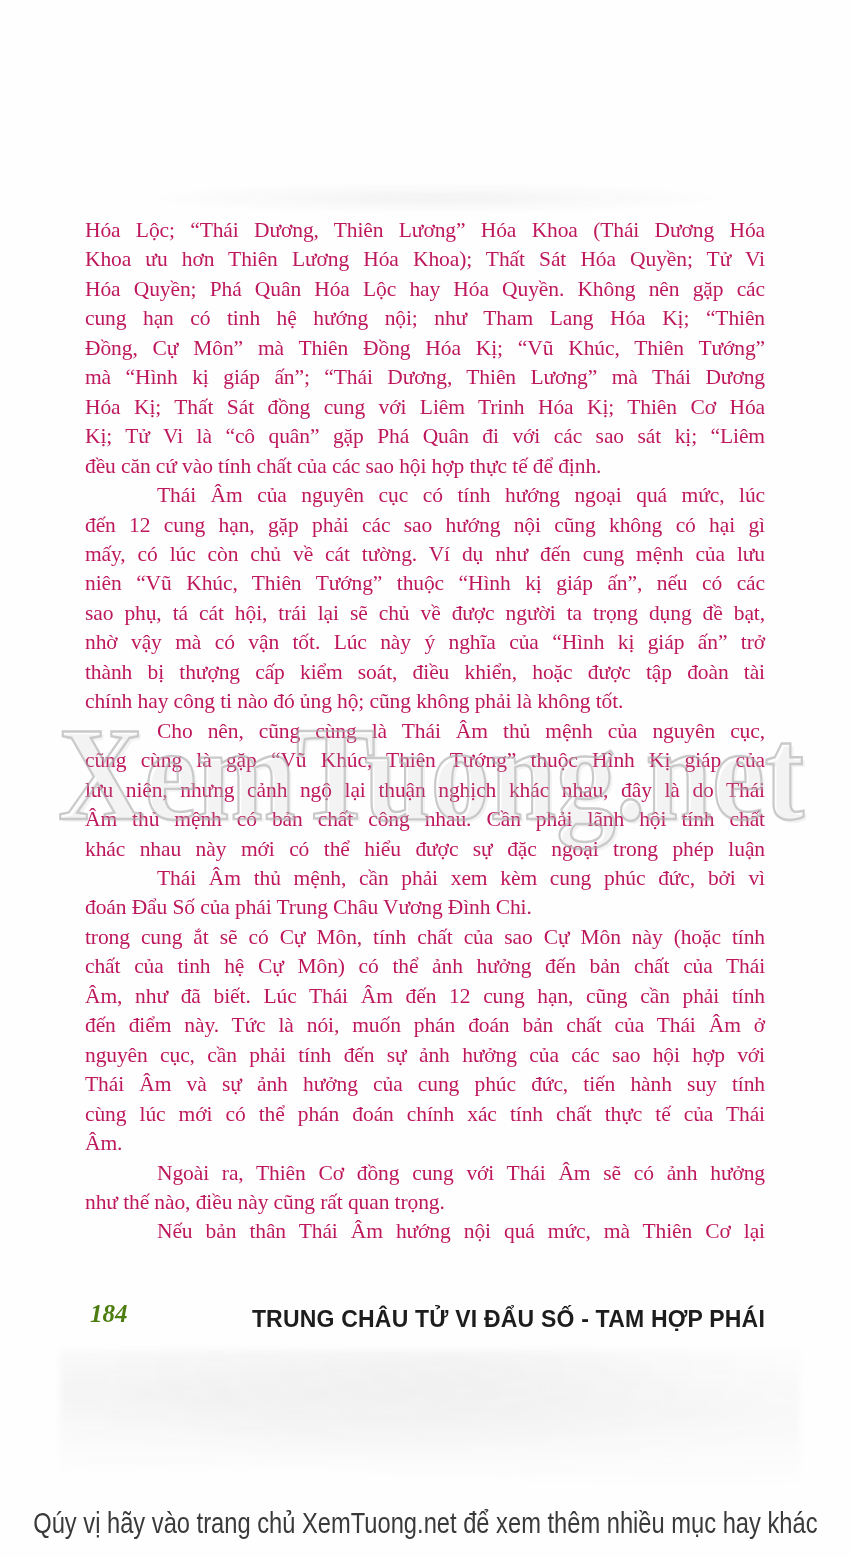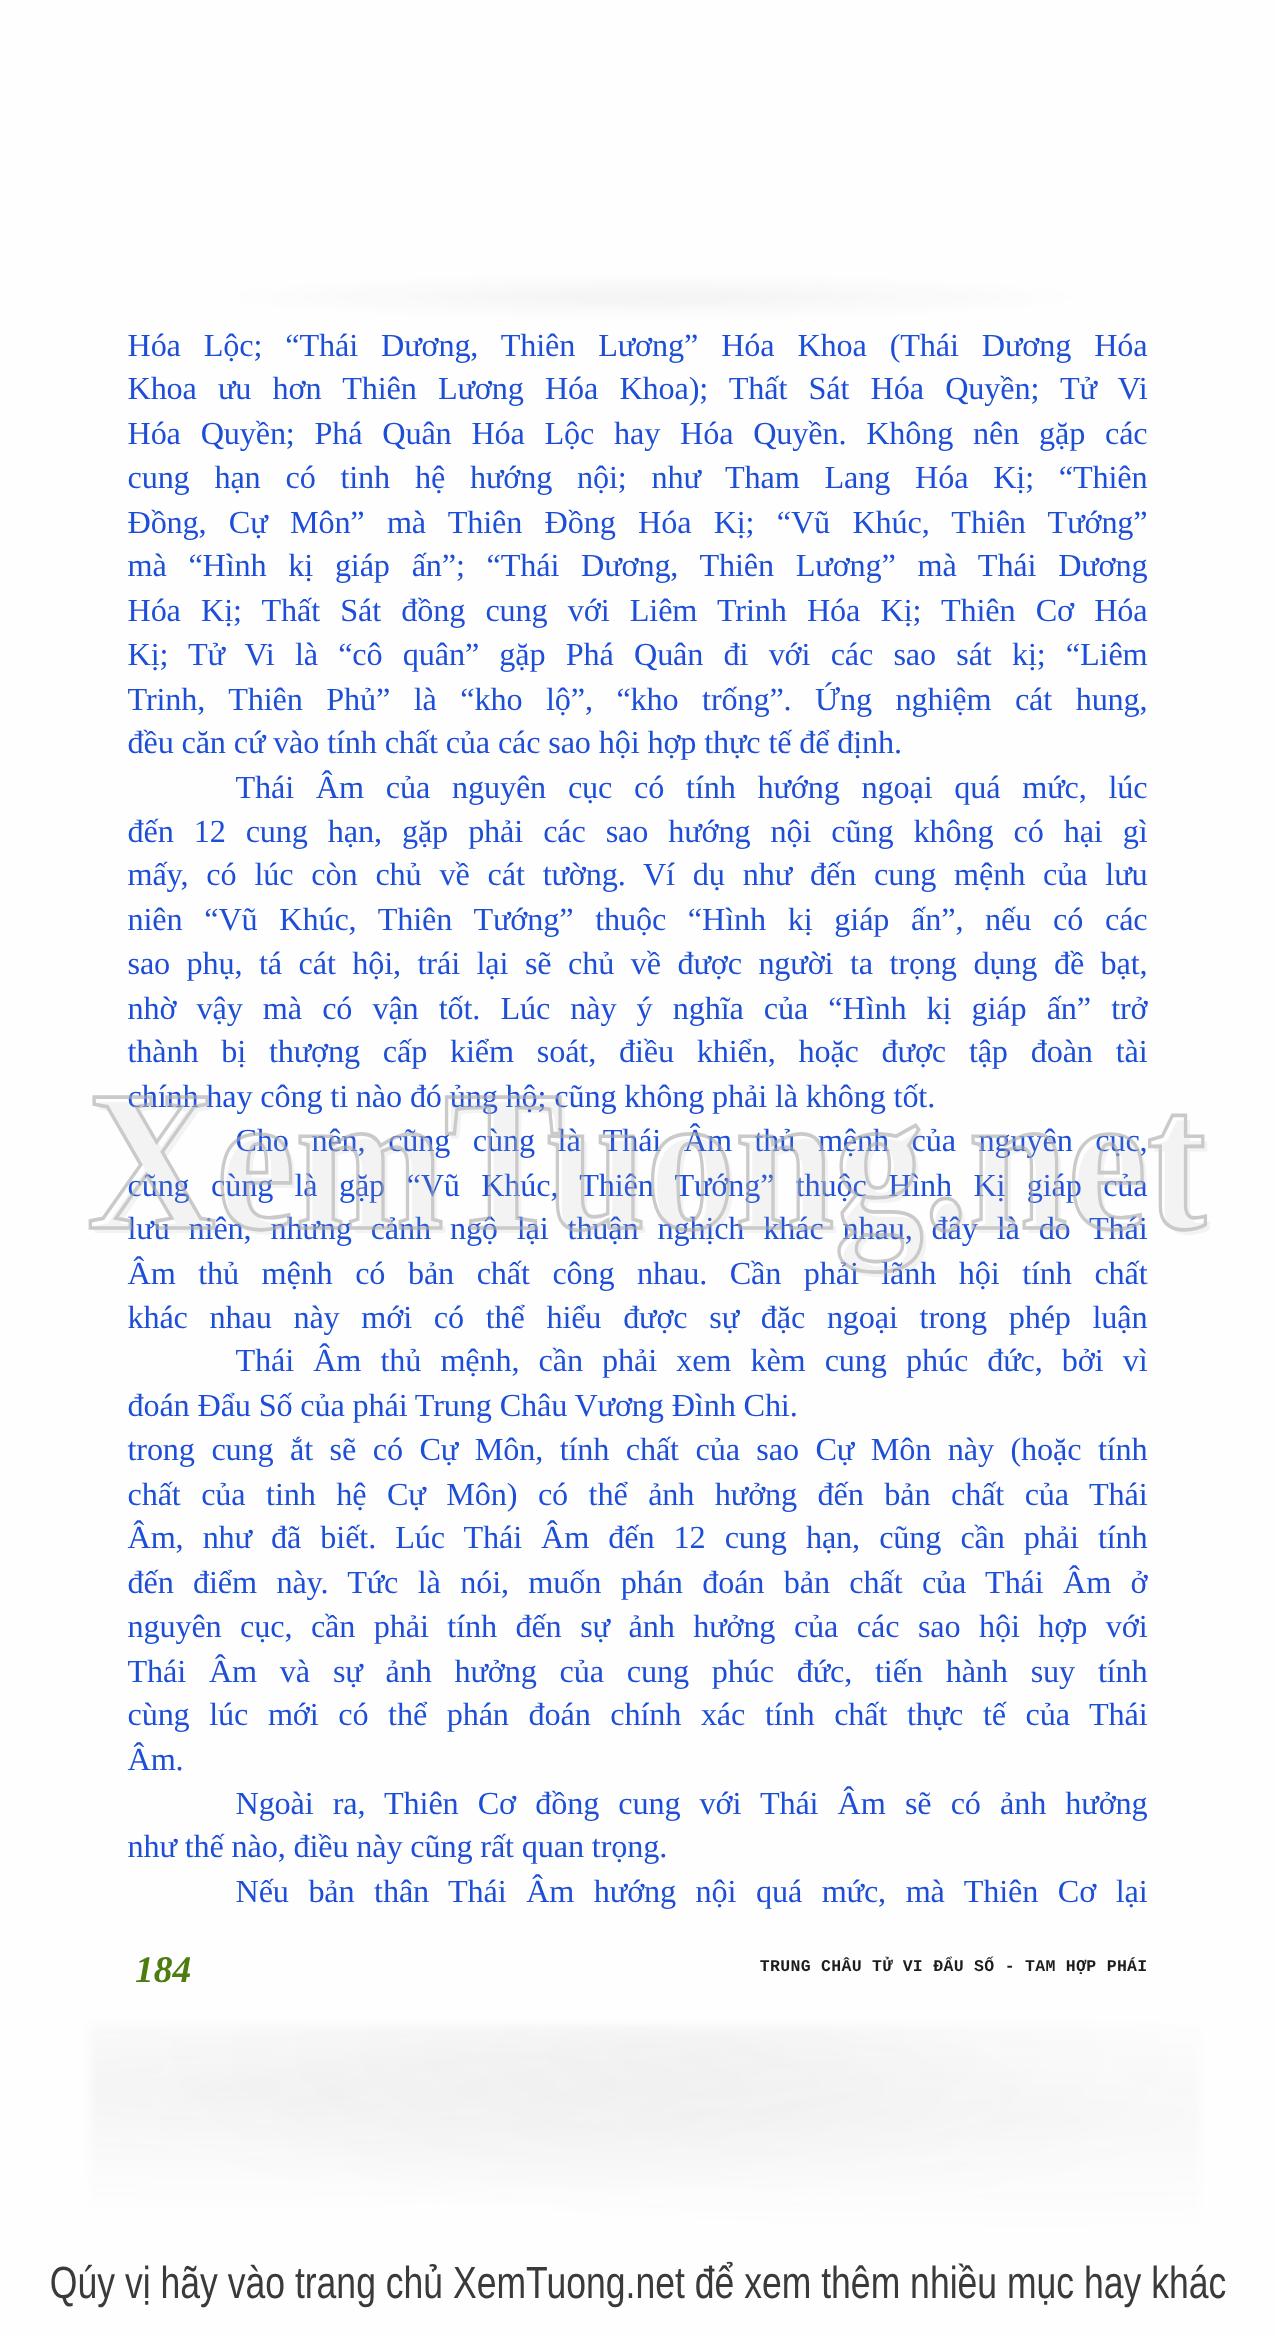--- a/index.html
+++ b/index.html
@@ -24,21 +24,21 @@
     position:absolute;left:60px;top:1350px;width:740px;height:140px;
     background:
       radial-gradient(ellipse at 12% 30%, rgba(60,60,60,0.05), rgba(0,0,0,0) 60%),
       radial-gradient(ellipse at 55% 15%, rgba(60,60,60,0.035), rgba(0,0,0,0) 65%),
       radial-gradient(ellipse at 85% 45%, rgba(60,60,60,0.03), rgba(0,0,0,0) 70%);
     filter:blur(3px);
   }
   
   .body-text{
     position:absolute;left:85px;top:216px;width:680px;
-    font-size:21.5px;line-height:29.45px;color:#1d4ed8;
+    font-size:21.5px;line-height:29.45px;color:#be185d;
     letter-spacing:-0.1px;
   }
   .pline{
     white-space:nowrap;
     text-align:justify;
     text-align-last:justify;
   }
   .pline.end{ text-align-last:left; }
   .pline.ind{ padding-left:72px; }
   
@@ -58,23 +58,23 @@
     white-space:nowrap;
     pointer-events:none;
   }
   
   .footer-pagenum{
     position:absolute;left:90px;top:1300px;
     font-style:italic;font-weight:bold;font-size:25px;color:#4d7c0f;
   }
   .footer-title{
     position:absolute;right:85px;top:1306px;
-    font-weight:bold;font-size:11px;color:#1d1d1d;
+    font-weight:bold;font-size:23px;color:#1d1d1d;
     letter-spacing:0.2px;
-    font-family:Liberation Mono, monospace;
+    font-family:Liberation Sans, sans-serif;
     white-space:nowrap;
   }
   
   .promo{
     position:absolute;left:0;top:1506px;width:850px;
     display:flex;justify-content:center;
   }
   .promo-inner{
     font-family:"Liberation Sans","DejaVu Sans",sans-serif;
     font-size:30px;font-weight:500;color:#3a3a3c;
@@ -92,21 +92,20 @@
 
   <div class="body-text">
       <div class="pline">Hóa Lộc; “Thái Dương, Thiên Lương” Hóa Khoa (Thái Dương Hóa</div>
       <div class="pline">Khoa ưu hơn Thiên Lương Hóa Khoa); Thất Sát Hóa Quyền; Tử Vi</div>
       <div class="pline">Hóa Quyền; Phá Quân Hóa Lộc hay Hóa Quyền. Không nên gặp các</div>
       <div class="pline">cung hạn có tinh hệ hướng nội; như Tham Lang Hóa Kị; “Thiên</div>
       <div class="pline">Đồng, Cự Môn” mà Thiên Đồng Hóa Kị; “Vũ Khúc, Thiên Tướng”</div>
       <div class="pline">mà “Hình kị giáp ấn”; “Thái Dương, Thiên Lương” mà Thái Dương</div>
       <div class="pline">Hóa Kị; Thất Sát đồng cung với Liêm Trinh Hóa Kị; Thiên Cơ Hóa</div>
       <div class="pline">Kị; Tử Vi là “cô quân” gặp Phá Quân đi với các sao sát kị; “Liêm</div>
-      <div class="pline">Trinh, Thiên Phủ” là “kho lộ”, “kho trống”. Ứng nghiệm cát hung,</div>
       <div class="pline end">đều căn cứ vào tính chất của các sao hội hợp thực tế để định.</div>
       <div class="pline ind">Thái Âm của nguyên cục có tính hướng ngoại quá mức, lúc</div>
       <div class="pline">đến 12 cung hạn, gặp phải các sao hướng nội cũng không có hại gì</div>
       <div class="pline">mấy, có lúc còn chủ về cát tường. Ví dụ như đến cung mệnh của lưu</div>
       <div class="pline">niên “Vũ Khúc, Thiên Tướng” thuộc “Hình kị giáp ấn”, nếu có các</div>
       <div class="pline">sao phụ, tá cát hội, trái lại sẽ chủ về được người ta trọng dụng đề bạt,</div>
       <div class="pline">nhờ vậy mà có vận tốt. Lúc này ý nghĩa của “Hình kị giáp ấn” trở</div>
       <div class="pline">thành bị thượng cấp kiểm soát, điều khiển, hoặc được tập đoàn tài</div>
       <div class="pline end">chính hay công ti nào đó ủng hộ; cũng không phải là không tốt.</div>
       <div class="pline ind">Cho nên, cũng cùng là Thái Âm thủ mệnh của nguyên cục,</div>

